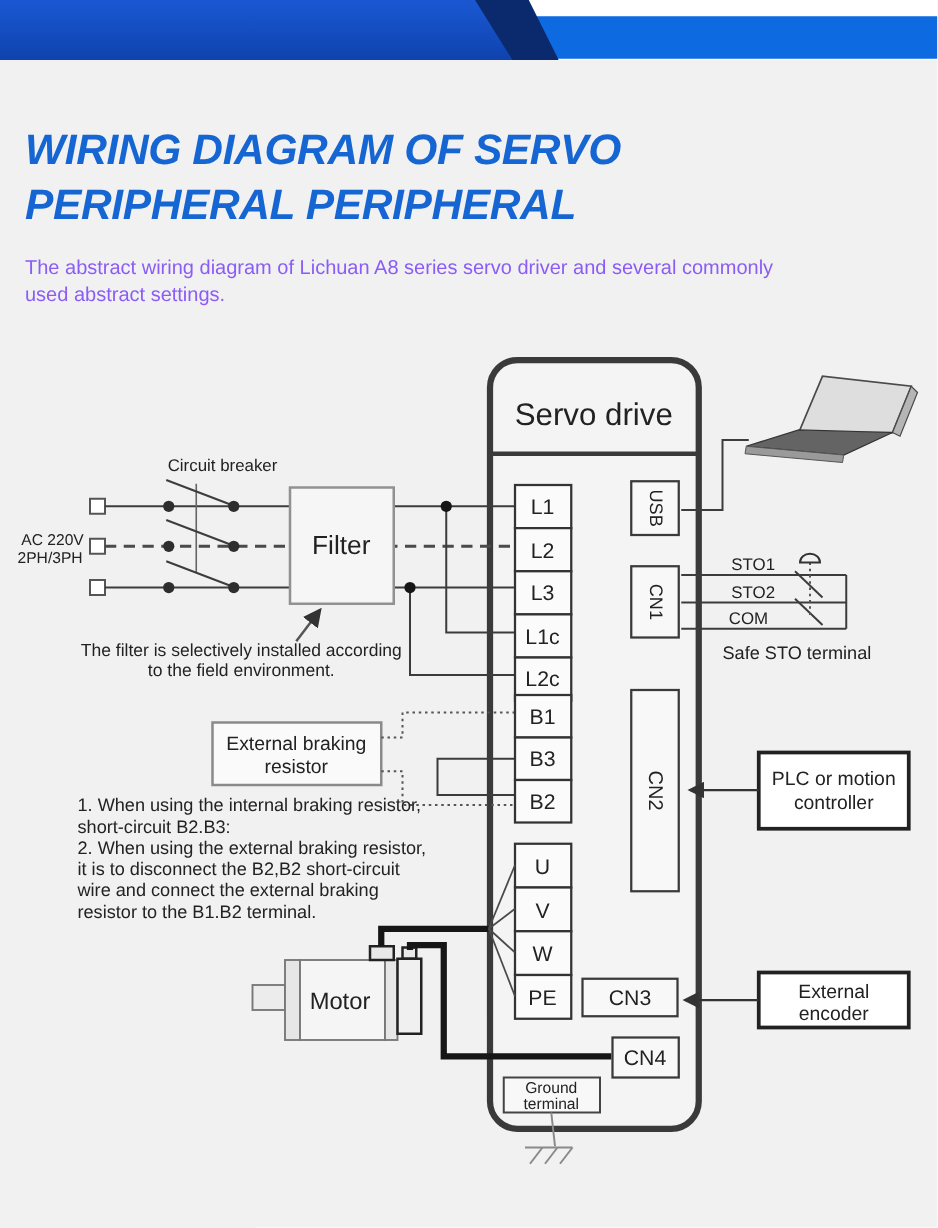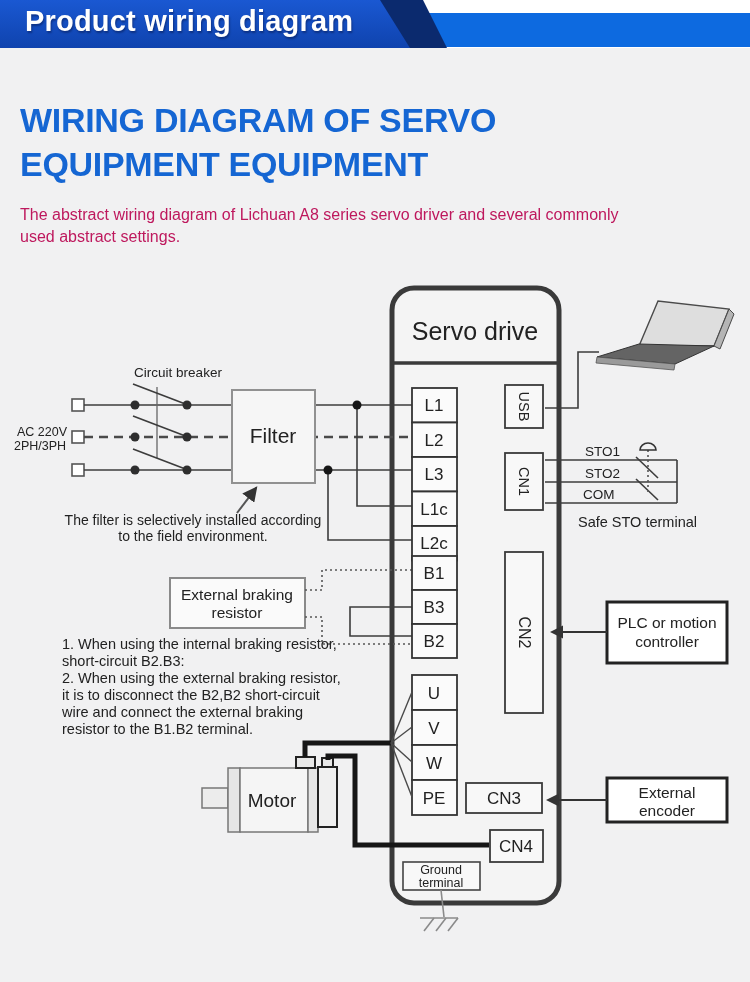--- a/index.html
+++ b/index.html
@@ -8,46 +8,45 @@
   .content-bg{position:absolute;left:0;top:48px;right:0;bottom:0;background:#f1f1f2;}
   .banner-strip{position:absolute;left:400px;right:0;top:13px;height:34px;background:#0d6ae0;}
   .banner-ribbon{position:absolute;left:0;top:0;width:424px;height:48px;
        background:linear-gradient(180deg,#1a58d2,#0f43ae);
        clip-path:polygon(0 0,396px 0,424px 100%,0 100%);}
   .banner-fold{position:absolute;left:378px;top:0;width:70px;height:48px;background:#0b2a6e;
        clip-path:polygon(2px 0,45px 0,69px 100%,32px 100%);}
   .banner-title{position:absolute;left:25px;top:5px;color:#ffffff;font-size:29px;font-weight:bold;
        letter-spacing:0.2px;text-shadow:1px 2px 2px rgba(0,0,30,0.35);}
   .heading{position:absolute;left:20px;top:98px;color:#1566d3;font-size:34px;line-height:44px;
-       font-weight:bold;letter-spacing:-0.3px;}
-  .intro{position:absolute;left:20px;top:204px;color:#be185d;font-size:16px;line-height:22px;}
+       font-weight:bold;letter-spacing:-0.3px;font-style:italic;}
+  .intro{position:absolute;left:20px;top:204px;color:#8b5cf6;font-size:16px;line-height:22px;}
   svg.diagram{position:absolute;left:0;top:280px;}
   svg text{font-family:"Liberation Sans",sans-serif;fill:#222222;}
   .t-box{fill:#fbfbfb;stroke:#333;stroke-width:1.8;}
   .c-box{fill:#f8f8f8;stroke:#3a3a3a;stroke-width:1.8;}
   .wire{stroke:#3c3c3c;stroke-width:1.6;fill:none;}
   .wire-d{stroke:#4a4a4a;stroke-width:2.4;fill:none;stroke-dasharray:9 6;}
   .dotted{stroke:#555;stroke-width:1.6;fill:none;stroke-dasharray:2 3;}
   .thick{stroke:#161616;stroke-width:5;fill:none;}
   .ext-box{fill:#ffffff;stroke:#222;stroke-width:3;}
 </style>
 </head>
 <body>
 
 <div class="page">
   <div class="content-bg"></div>
 
   <div class="banner-strip"></div>
   <div class="banner-ribbon"></div>
   <div class="banner-fold"></div>
-  <div class="banner-title">Product wiring diagram</div>
 
   <div class="heading">
     <div>WIRING DIAGRAM OF SERVO</div>
-    <div>EQUIPMENT EQUIPMENT</div>
+    <div>PERIPHERAL PERIPHERAL</div>
   </div>
   <div class="intro">
     <div>The abstract wiring diagram of Lichuan A8 series servo driver and several commonly</div>
     <div>used abstract settings.</div>
   </div>
 
   <svg class="diagram" width="750" height="702" viewBox="0 0 750 702">
     <defs>
       <marker id="arr" viewBox="0 0 10 10" refX="8.5" refY="5" markerWidth="7.5" markerHeight="7.5" orient="auto">
         <path d="M0,0 L10,5 L0,10 z" fill="#333"></path>

